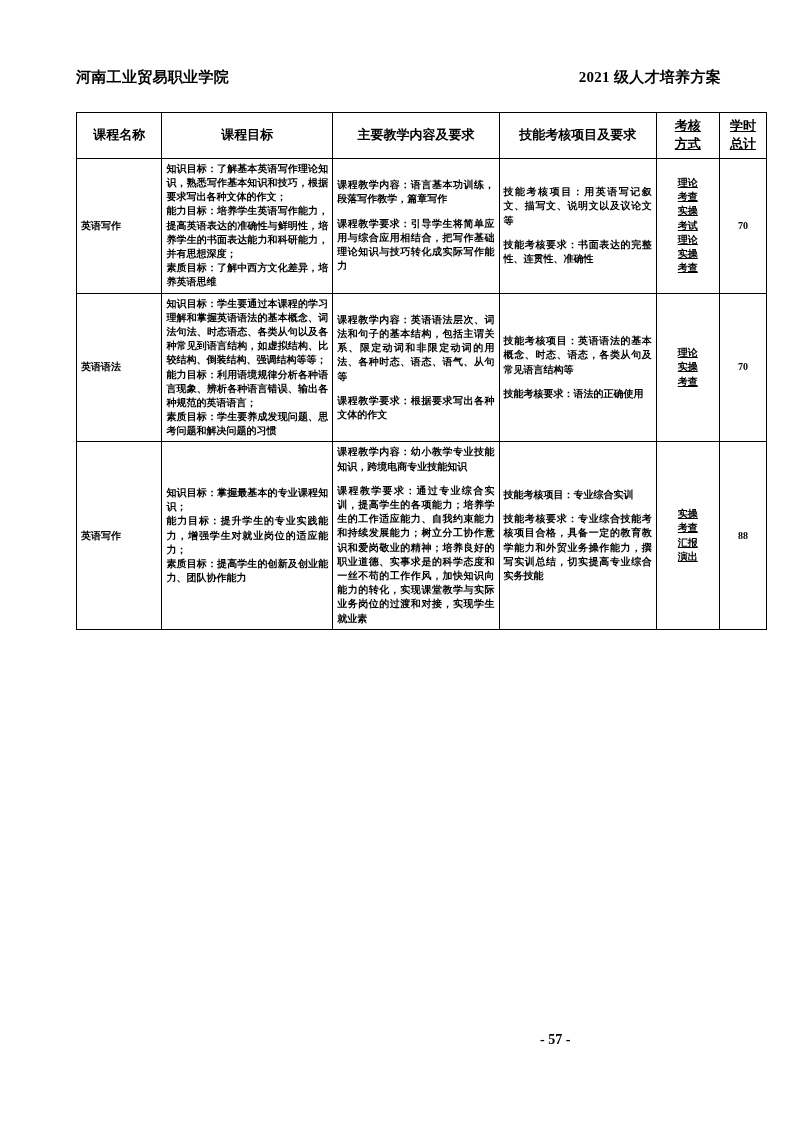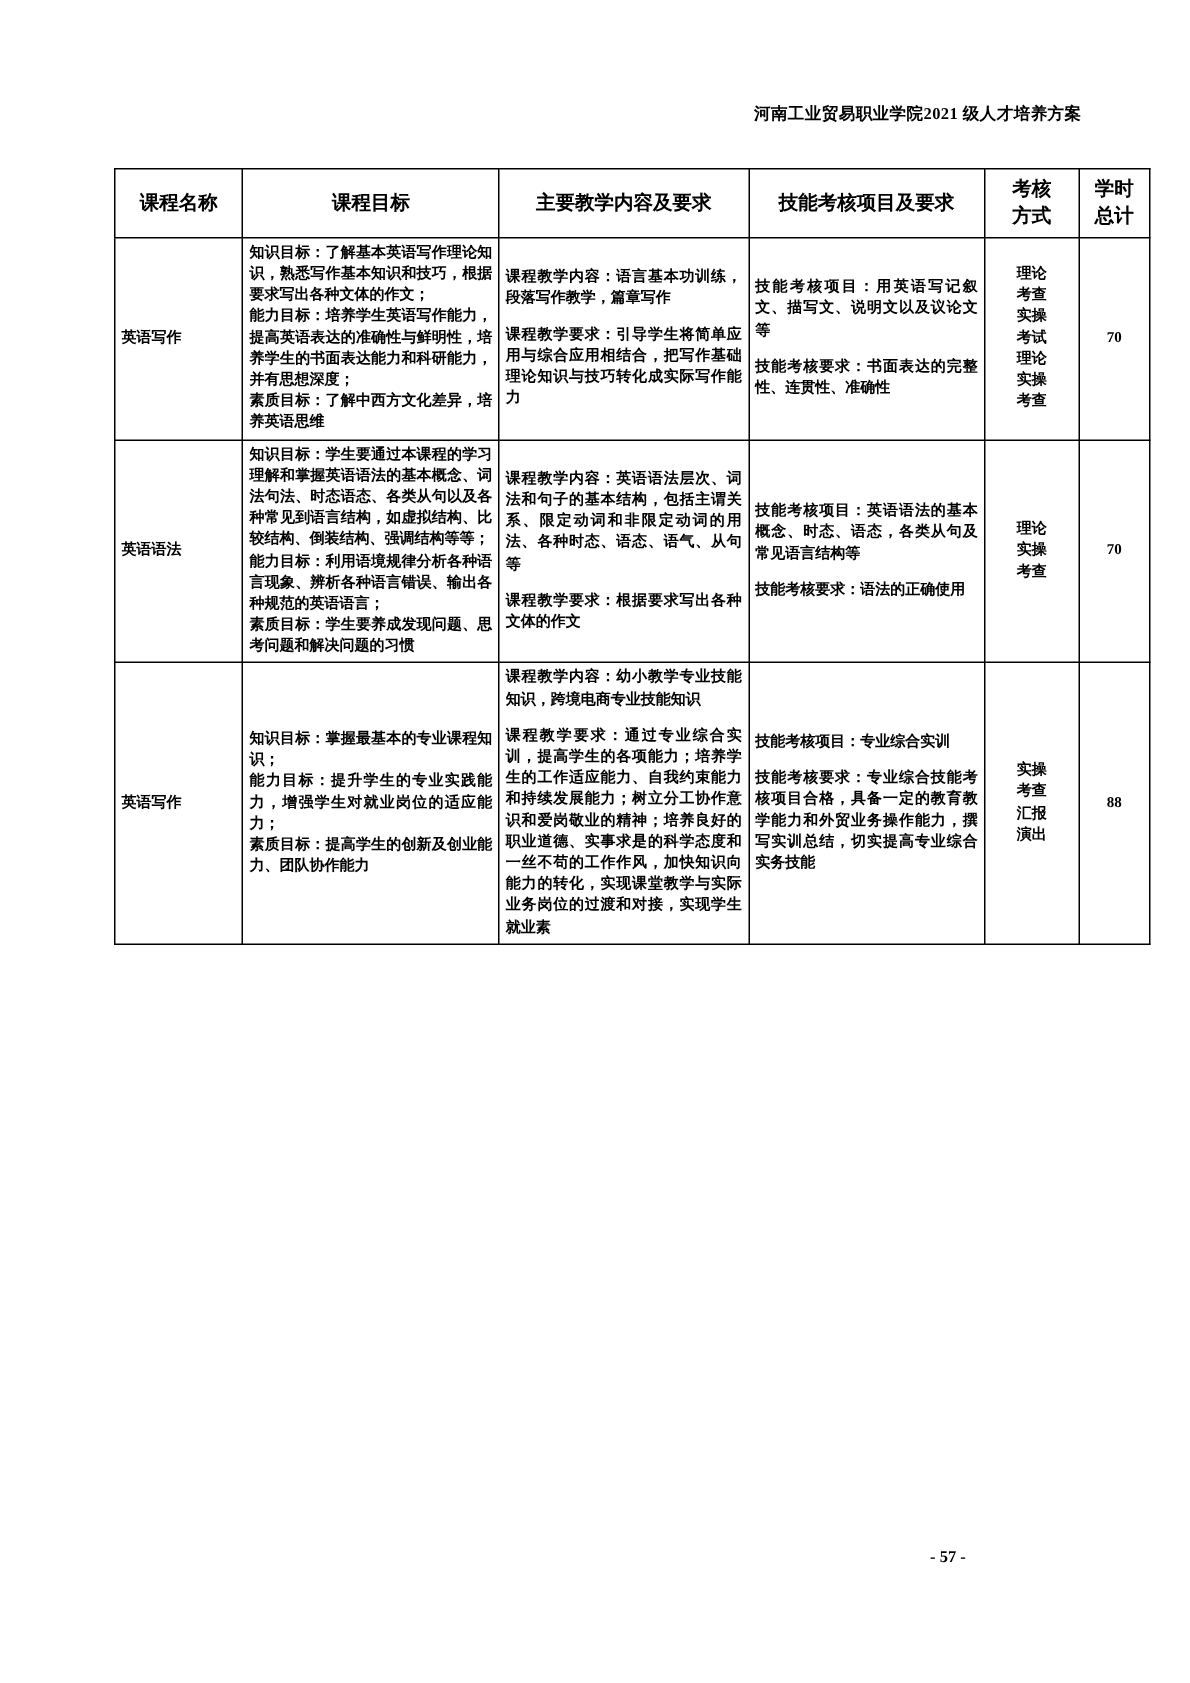--- a/index.html
+++ b/index.html
@@ -21,23 +21,23 @@
     width: 793px;
     height: 1122px;
     box-sizing: border-box;
   }
   .header {
     position: absolute;
     left: 76px;
     top: 68px;
     width: 645px;
     display: flex;
-    justify-content: flex-end;
+    justify-content: space-between;
     align-items: baseline;
-    font-size: 11px;
+    font-size: 15px;
     letter-spacing: 0.3px;
   }
   .header .left {
     font-weight: bold;
   }
   .header .right {
     font-weight: bold;
   }
   table.main {
     position: absolute;
@@ -92,29 +92,29 @@
     margin-bottom: 0;
   }
   .goals .para {
     margin-bottom: 0;
   }
   .footer {
     position: absolute;
     left: 0;
     top: 1032px;
     width: 724px;
-    text-align: center;
-    font-size: 11px;
+    text-align: left;
+    font-size: 14px;
   }
   .footer .pg {
     display: inline-block;
     margin-left: 540px;
     font-weight: bold;
   }
-  .inline-block { display: block; }
+  .inline-block { display: block; text-decoration: underline; }
 </style>
 </head>
 <body>
 
 <div class="page">
 
   <div class="header">
     <div class="left">河南工业贸易职业学院</div>
     <div class="right">2021 级人才培养方案</div>
   </div>

